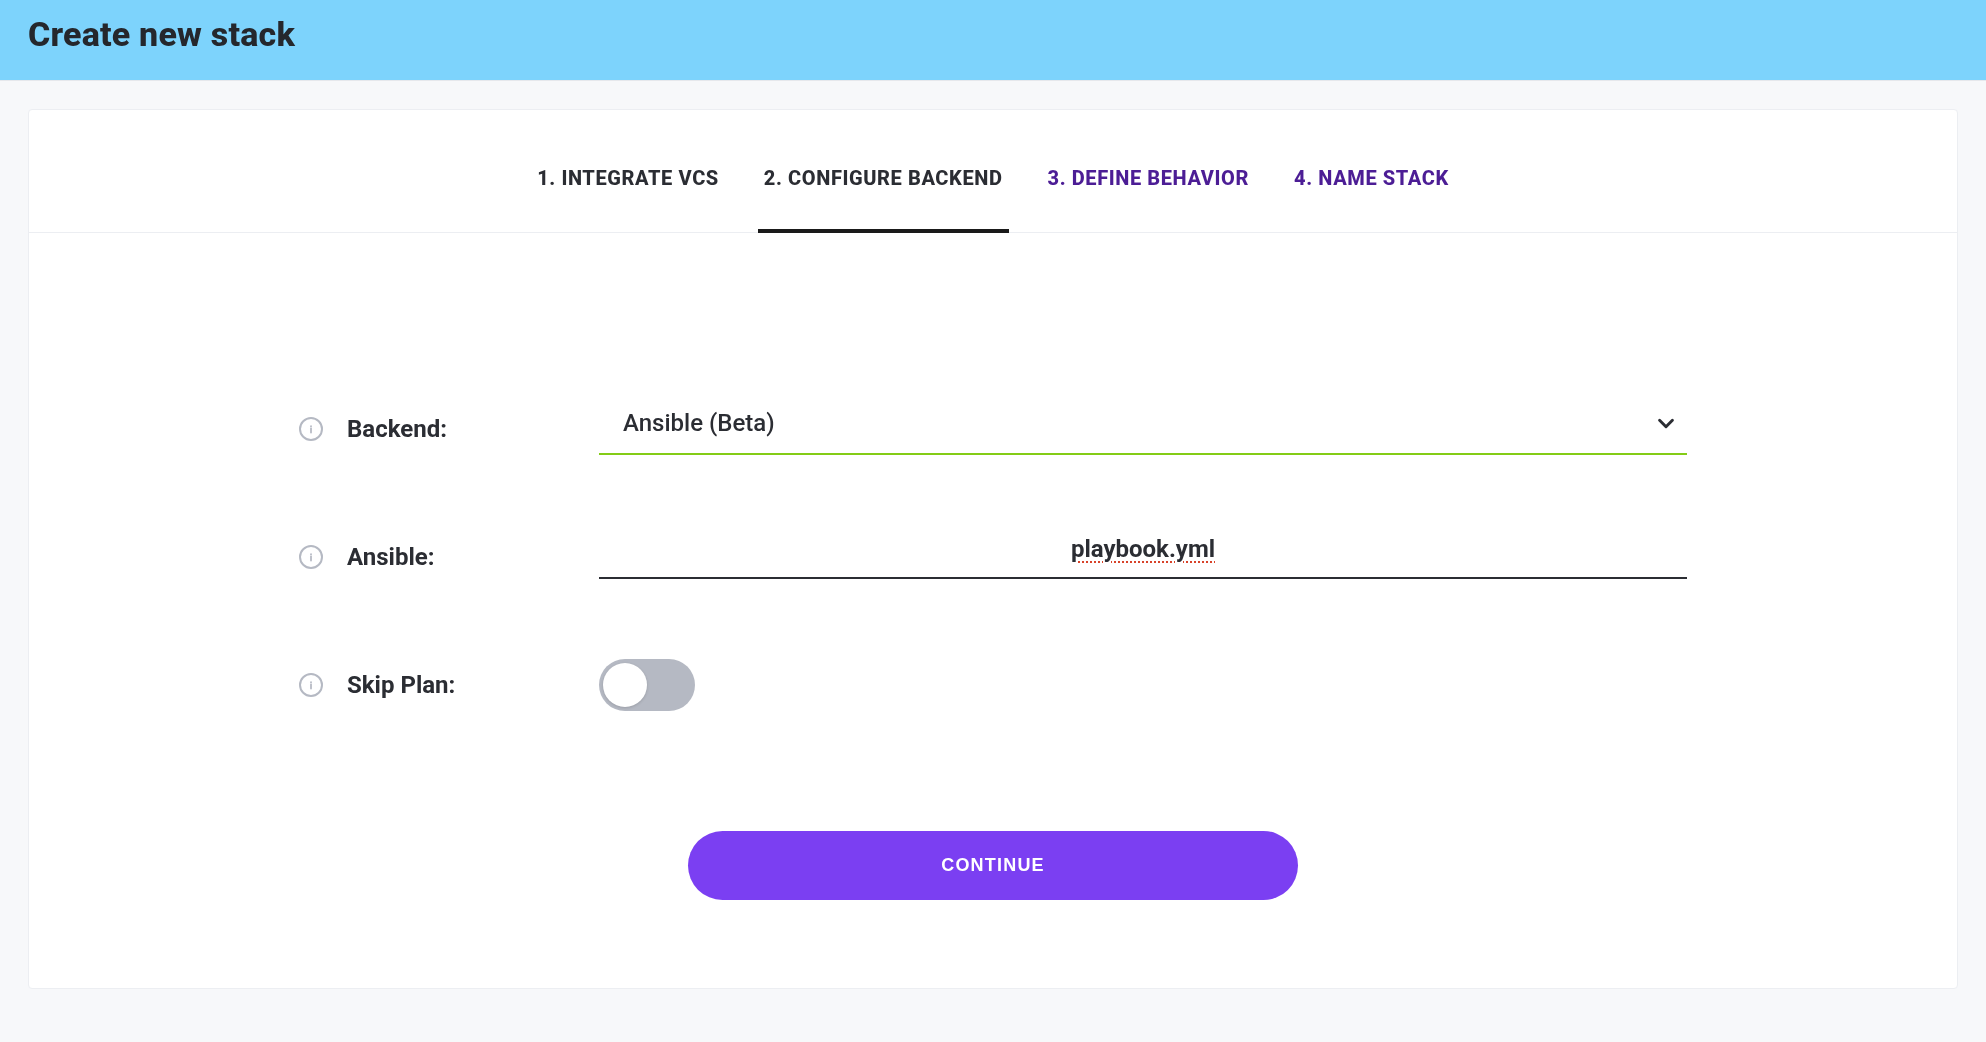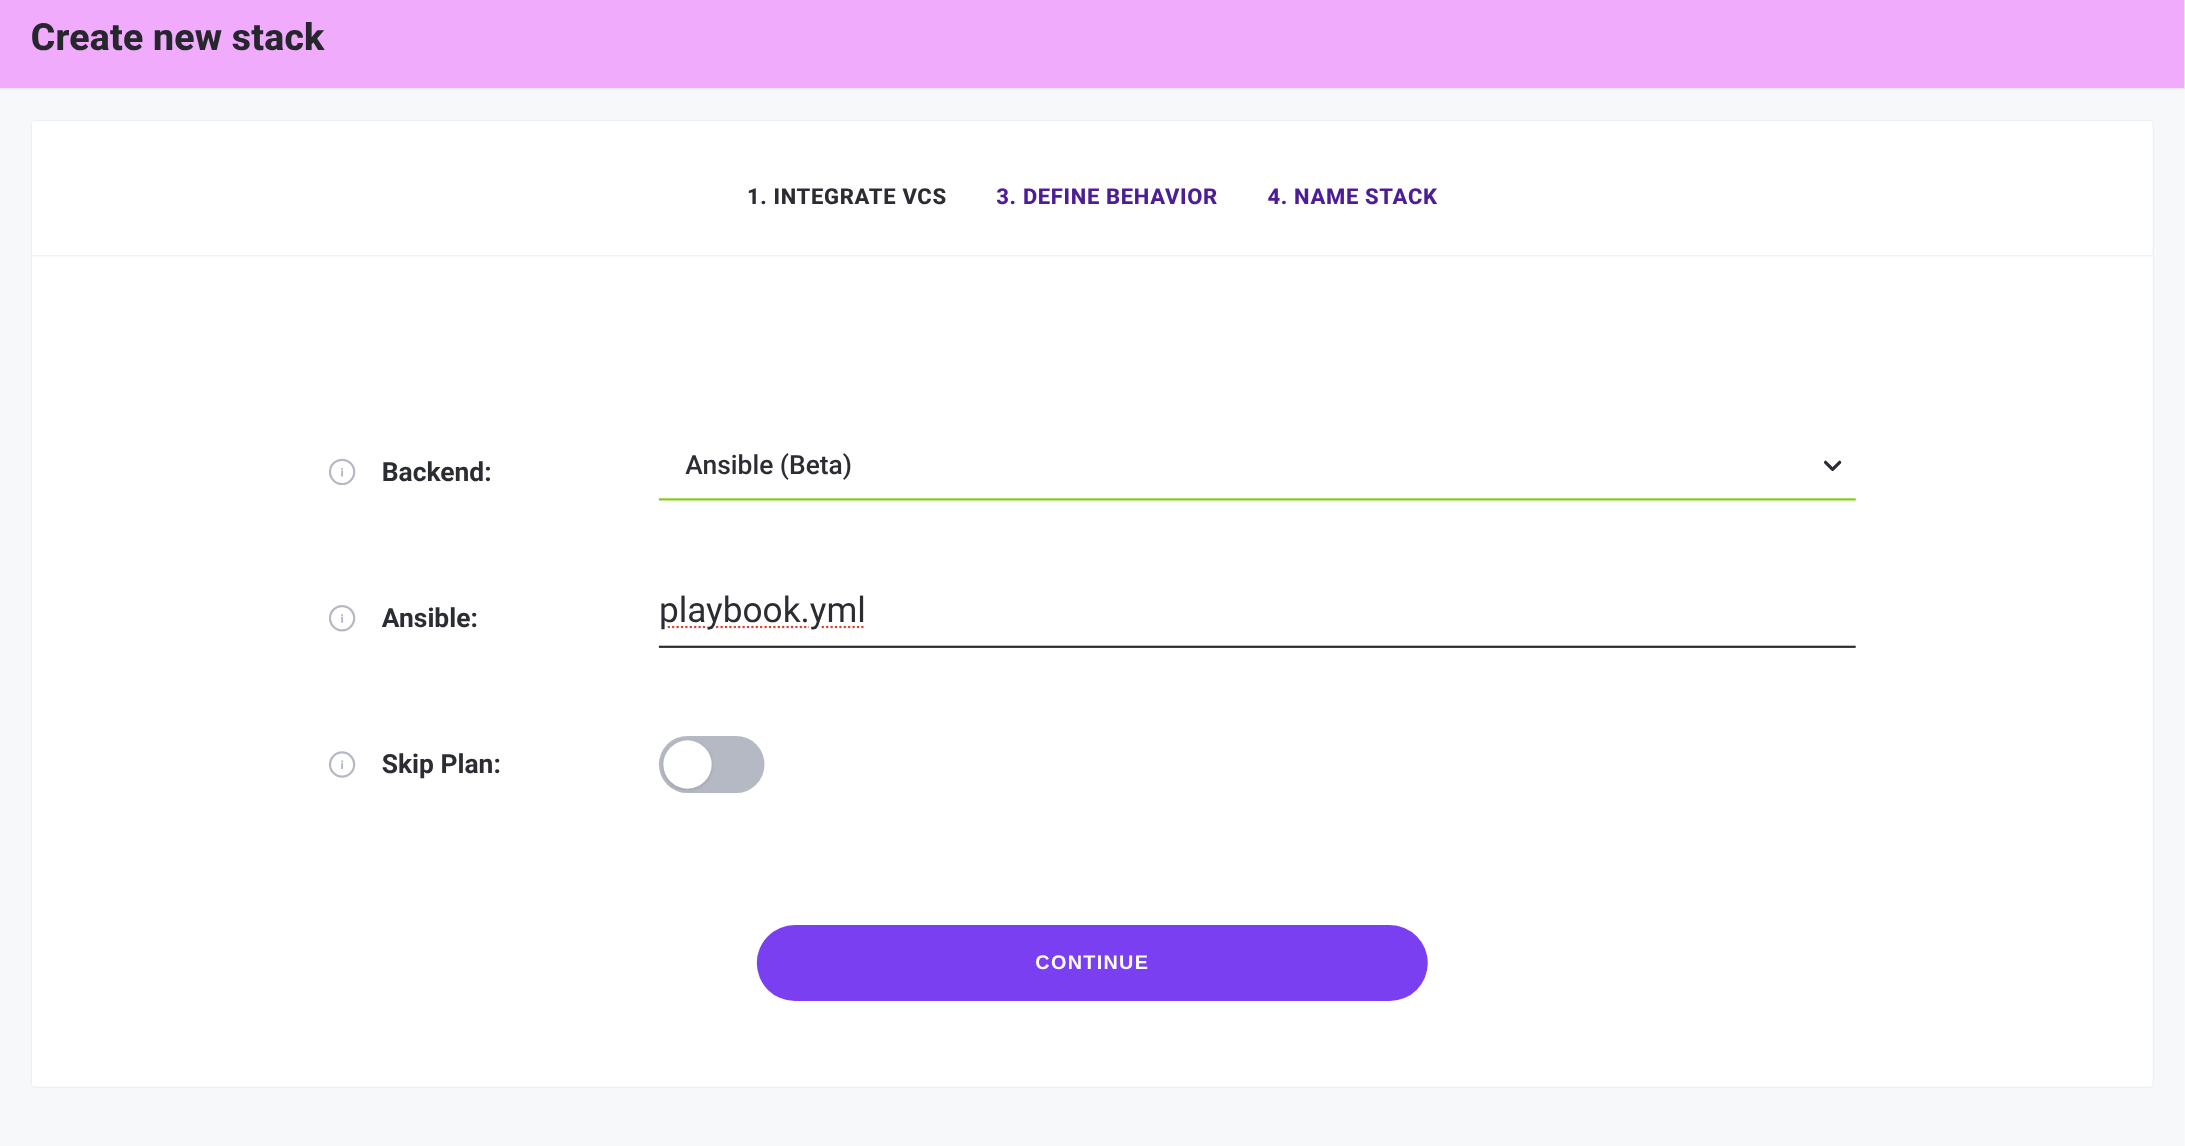--- a/index.html
+++ b/index.html
@@ -7,21 +7,21 @@
     width: 100%;
     height: 100%;
     font-family: -apple-system, BlinkMacSystemFont, "Segoe UI", Roboto, "Helvetica Neue", Arial, sans-serif;
     background: #f7f8fa;
     color: #2b2d33;
   }
   .page {
     width: 100%;
   }
   .header {
-    background: #f0abfc;
+    background: #7dd3fc;
     padding: 14px 28px 26px 28px;
     border-bottom: 1px solid #e6e8ec;
   }
   .header h1 {
     font-size: 34px;
     font-weight: 800;
     color: #25272c;
     letter-spacing: 0.2px;
   }
   .content-wrap {
@@ -125,29 +125,30 @@
     flex-shrink: 0;
     margin-right: 6px;
   }
   .text-input-wrap {
     border-bottom: 2px solid #2b2d33;
     padding: 0 0 14px 0;
   }
   .text-input {
     border: none;
     outline: none;
-    font-size: 32px;
-    font-weight: 400;
+    font-size: 24px;
+    font-weight: 700;
     color: #2b2d33;
     background: transparent;
     width: 100%;
     text-decoration: underline dotted #d8432a;
     text-decoration-thickness: 2px;
     text-underline-offset: 4px;
     font-family: inherit;
+    text-align: center;
   }
   .toggle {
     width: 96px;
     height: 52px;
     background: #b5b9c3;
     border-radius: 26px;
     position: relative;
     cursor: pointer;
   }
   .toggle-knob {
@@ -185,20 +186,21 @@
 <div class="page">
   <div class="header">
     <h1>Create new stack</h1>
   </div>
 
   <div class="content-wrap">
     <div class="card">
 
       <div class="tabs">
         <div class="tab completed">1. INTEGRATE VCS</div>
+        <div class="tab active">2. CONFIGURE BACKEND</div>
         <div class="tab">3. DEFINE BEHAVIOR</div>
         <div class="tab">4. NAME STACK</div>
       </div>
 
       <div class="form-area">
 
         <div class="form-row">
           <div class="row-left">
             <span class="info-icon">
               <svg viewBox="0 0 24 24" fill="none" stroke="currentColor" stroke-width="3" stroke-linecap="round">

